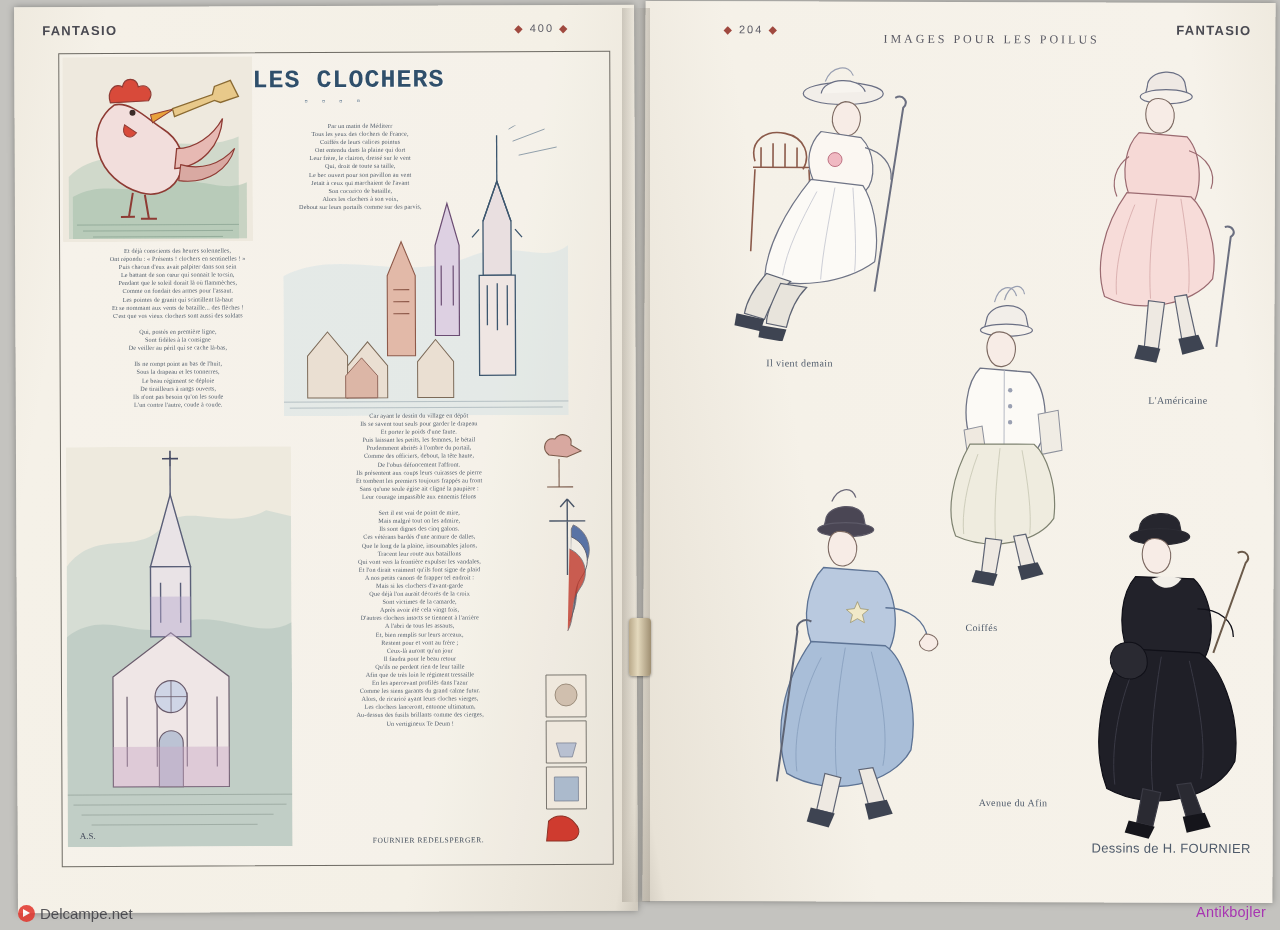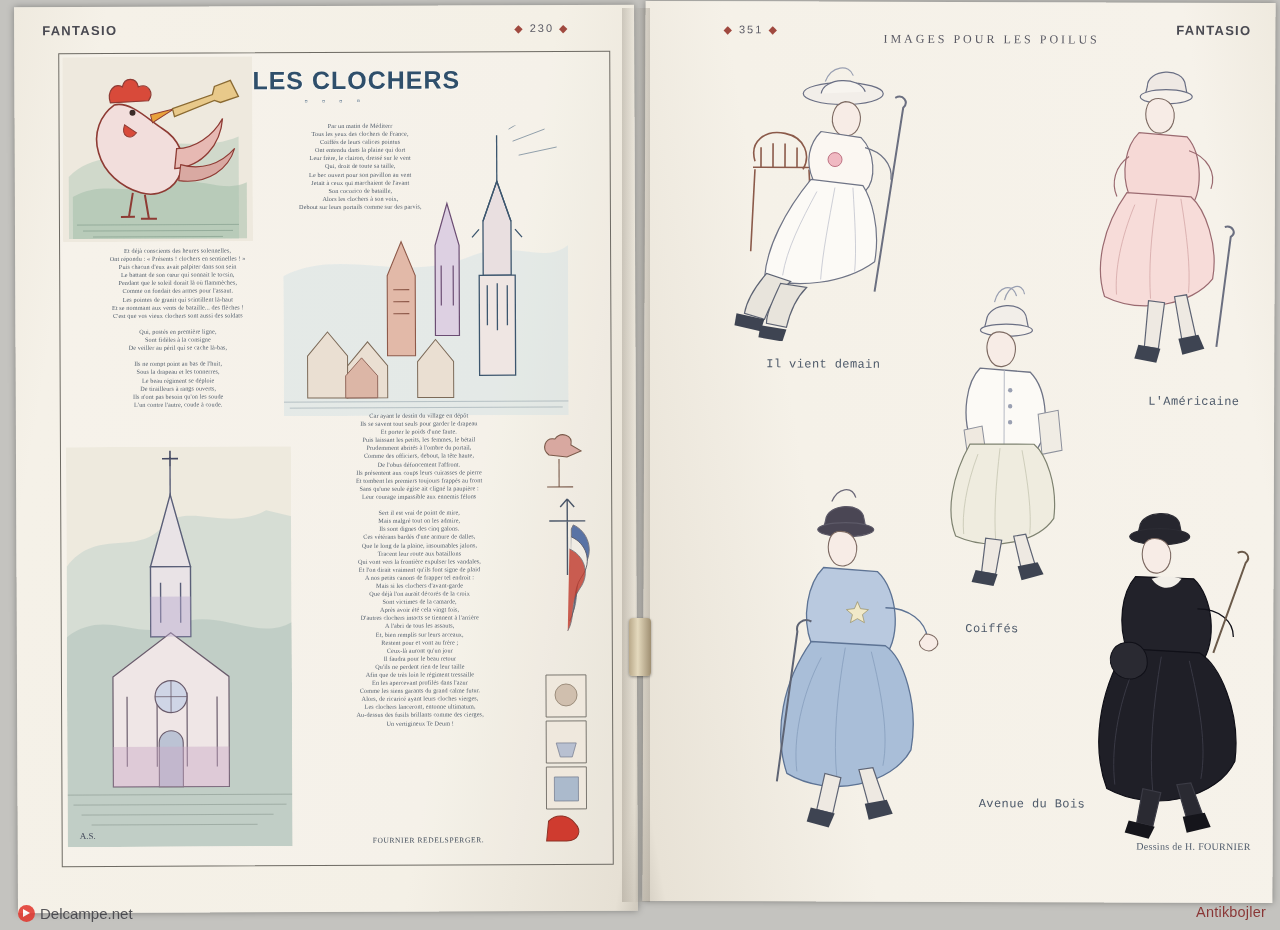--- a/index.html
+++ b/index.html
@@ -87,21 +87,21 @@
   .poem-frame {
     position: absolute;
     left: 44px; top: 46px;
     width: 550px; height: 812px;
     border: 1px solid #6d6a63;
     background: rgba(255,255,255,0.12);
   }
   .title-clochers {
     position: absolute;
     left: 238px; top: 60px;
-    font-family: Liberation Sans, sans-serif;
+    font-family: Liberation Mono, monospace;
     font-weight: bold;
     font-size: 25px;
     letter-spacing: 1px;
     color: #2f4f6b;
     text-shadow: 1px 1px 0 rgba(255,255,255,.6);
   }
   .title-dots {
     position: absolute;
     left: 290px; top: 90px;
     font-size: 9px;
@@ -134,29 +134,29 @@
   
   .ill { position: absolute; overflow: hidden; }
   .ill-rooster { left: 48px; top: 50px; width: 190px; height: 185px; }
   .ill-spires  { left: 268px; top: 120px; width: 285px; height: 290px; }
   .ill-church  { left: 50px; top: 440px; width: 225px; height: 400px; }
   .ill-flag    { left: 505px; top: 420px; width: 90px; height: 430px; }
 
   
   .fig-caption {
     position: absolute;
-    font-family: Liberation Mono, monospace;
-    font-size: 12px;
+    font-family: Liberation Serif, serif;
+    font-size: 10px;
     color: #4e5a6a;
     letter-spacing: .4px;
   }
   .credit {
     position: absolute;
-    font-family: Liberation Serif, serif;
-    font-size: 10px;
+    font-family: Liberation Sans, sans-serif;
+    font-size: 13px;
     color: #4f5b6b;
     letter-spacing: .3px;
   }
   .bottom-title {
     position: absolute;
     left: 858px; top: 858px;
     font-family: "Liberation Sans", sans-serif;
     font-weight: bold;
     font-size: 18px;
     letter-spacing: 2.5px;
@@ -185,38 +185,38 @@
     width: 0; height: 0;
     border-left: 7px solid #fff;
     border-top: 4.5px solid transparent;
     border-bottom: 4.5px solid transparent;
   }
   .wm-right {
     position: absolute;
     right: 14px; bottom: 10px;
     font-family: "Liberation Sans", sans-serif;
     font-size: 14.5px;
-    color: #7f1d1d;
+    color: #a21caf;
     opacity: .85;
     letter-spacing: .2px;
   }
 </style>
 </head>
 <body>
 
 <div id="page">
   <div class="spread">
 
     <div class="leaf leaf-left">
 
       <div class="masthead" style="left:28px; top:16px;">FANTASIO</div>
 
       <div class="folio" style="left:500px; top:17px;">
         <span style="color:#a0493f;">◆</span>
-        <span>230</span>
+        <span>400</span>
         <span style="color:#a0493f;">◆</span>
       </div>
 
       <div class="poem-frame"></div>
 
       <div class="ill ill-rooster">
         <svg width="190" height="185" viewBox="0 0 190 185">
           <rect x="0" y="0" width="190" height="185" fill="#eee9de"></rect>
           <g opacity="0.75">
             <path d="M6 120 C30 95, 60 105, 85 92 C110 80, 140 95, 176 80 L176 182 L6 182 Z" fill="#9fbfae" opacity=".5"></path>
@@ -439,21 +439,21 @@
         </svg>
       </div>
 
       <div class="signature">FOURNIER REDELSPERGER.</div>
     </div>
 
     <div class="leaf leaf-right">
 
       <div class="folio" style="left:78px; top:22px;">
         <span style="color:#a0493f;">◆</span>
-        <span>351</span>
+        <span>204</span>
         <span style="color:#a0493f;">◆</span>
       </div>
 
       <div class="running-head" style="left:238px; top:30px;font-family:Liberation Serif, serif;">IMAGES POUR LES POILUS</div>
 
       <div class="masthead" style="right:24px; top:20px;">FANTASIO</div>
 
       <div class="ill" style="left:80px; top:50px; width:220px; height:290px;">
         <svg width="220" height="290" viewBox="0 0 220 290">
 
@@ -589,21 +589,21 @@
           <path d="M58 140 C50 136, 42 142, 44 150 L24 300" stroke="#5e6474" stroke-width="2" fill="none"></path>
 
           <g stroke="#5e6474" stroke-width="1.2" fill="#eee9e2">
             <path d="M72 292 L64 328 L80 332 L88 296 Z"></path>
             <path d="M106 288 L116 324 L132 320 L120 286 Z"></path>
           </g>
           <path d="M58 326 L82 332 L76 346 L54 340 Z" fill="#3e4452"></path>
           <path d="M112 322 L134 318 L140 332 L116 338 Z" fill="#3e4452"></path>
         </svg>
       </div>
-      <div class="fig-caption" style="left:336px; top:795px;">Avenue du Bois</div>
+      <div class="fig-caption" style="left:336px; top:795px;">Avenue du Afin</div>
 
       <div class="ill" style="left:430px; top:490px; width:220px; height:350px;">
         <svg width="220" height="350" viewBox="0 0 220 350">
 
           <g stroke="#2c2c34" stroke-width="1.2" fill="#26262e">
             <path d="M66 34 C68 18, 104 16, 106 32 L108 42 L64 42 Z"></path>
             <ellipse cx="86" cy="44" rx="30" ry="8"></ellipse>
           </g>
 
           <path d="M78 46 C92 44, 100 56, 96 70 C92 82, 78 84, 72 74 C66 64, 68 48, 78 46 Z" fill="#f7ece6" stroke="#7d6a62" stroke-width="1.1"></path>

